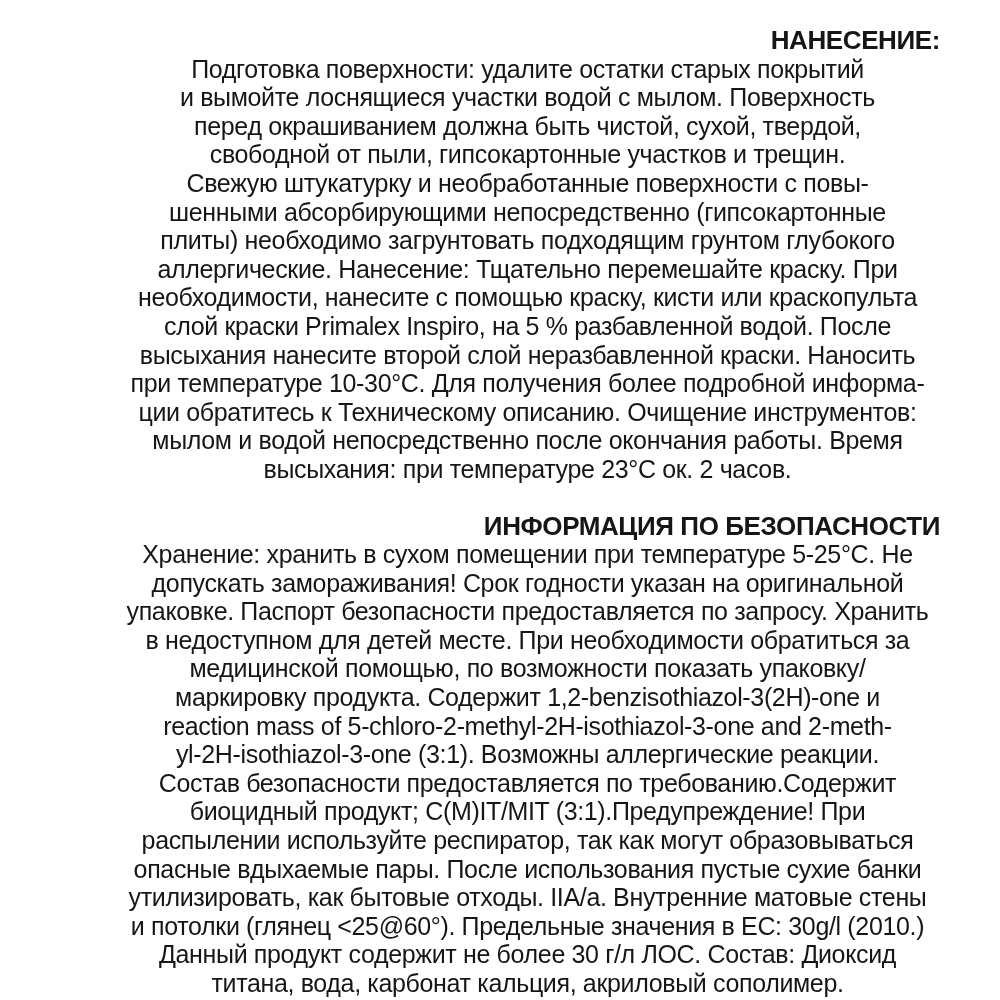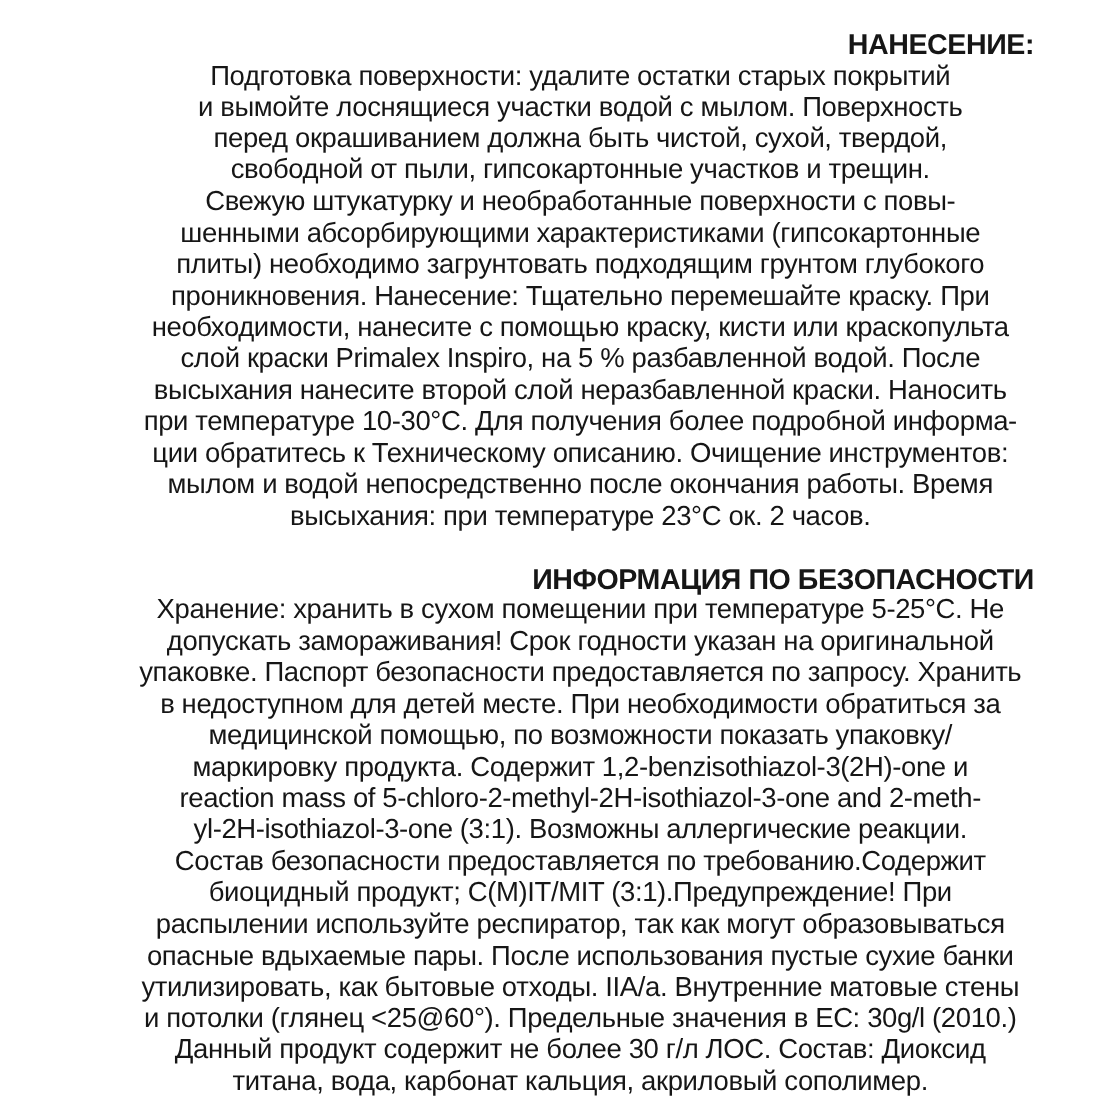--- a/index.html
+++ b/index.html
@@ -47,23 +47,23 @@
 <main class="page">
 
   <section class="section">
     <h2 class="heading">НАНЕСЕНИЕ:</h2>
     <div class="lines">
         <div class="line">Подготовка поверхности: удалите остатки старых покрытий</div>
         <div class="line">и вымойте лоснящиеся участки водой с мылом. Поверхность</div>
         <div class="line">перед окрашиванием должна быть чистой, сухой, твердой,</div>
         <div class="line">свободной от пыли, гипсокартонные участков и трещин.</div>
         <div class="line">Свежую штукатурку и необработанные поверхности с повы-</div>
-        <div class="line">шенными абсорбирующими характеристиками (гипсокартонные</div>
+        <div class="line">шенными абсорбирующими непосредственно (гипсокартонные</div>
         <div class="line">плиты) необходимо загрунтовать подходящим грунтом глубокого</div>
-        <div class="line">проникновения. Нанесение: Тщательно перемешайте краску. При</div>
+        <div class="line">аллергические. Нанесение: Тщательно перемешайте краску. При</div>
         <div class="line">необходимости, нанесите с помощью краску, кисти или краскопульта</div>
         <div class="line">слой краски Primalex Inspiro, на 5 % разбавленной водой. После</div>
         <div class="line">высыхания нанесите второй слой неразбавленной краски. Наносить</div>
         <div class="line">при температуре 10-30°С. Для получения более подробной информа-</div>
         <div class="line">ции обратитесь к Техническому описанию. Очищение инструментов:</div>
         <div class="line">мылом и водой непосредственно после окончания работы. Время</div>
         <div class="line">высыхания: при температуре 23°С ок. 2 часов.</div>
       </div>
   </section>
 

